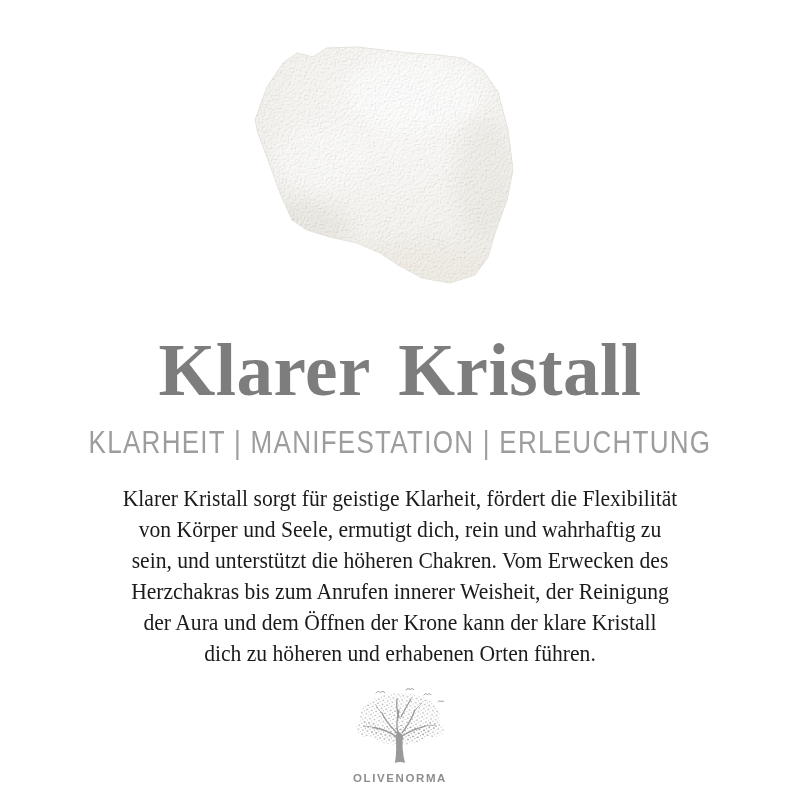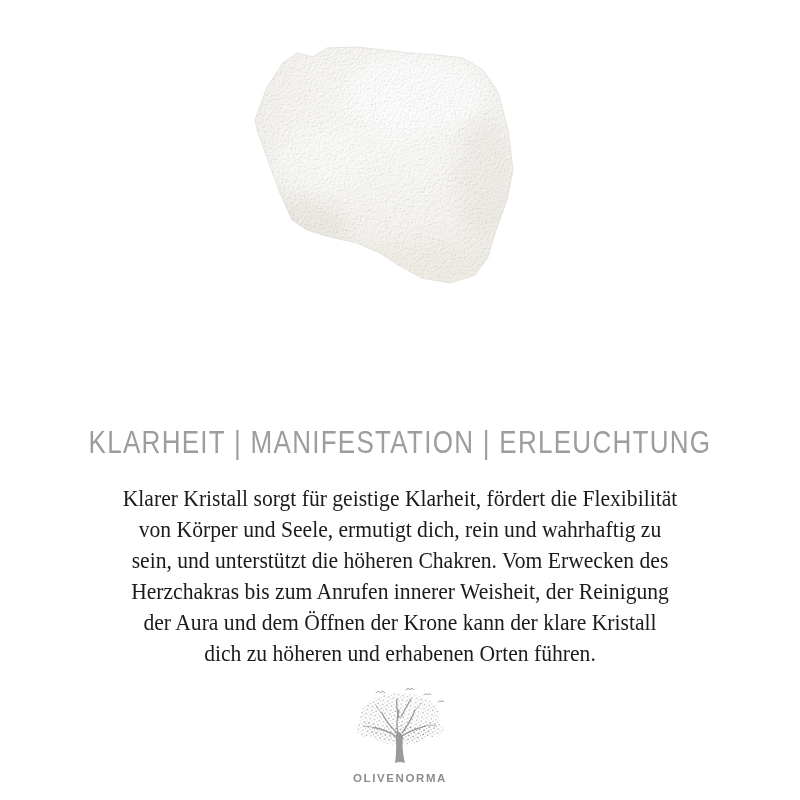--- a/index.html
+++ b/index.html
@@ -74,20 +74,21 @@
         <ellipse cx="95" cy="140" rx="48" ry="34" fill="#ffffff" opacity="0.45" filter="url(#soft)"></ellipse>
         <ellipse cx="70" cy="210" rx="55" ry="26" fill="#ddd9cc" opacity="0.55" filter="url(#soft)"></ellipse>
         <ellipse cx="260" cy="160" rx="30" ry="60" fill="#ded9cd" opacity="0.4" filter="url(#soft)"></ellipse>
         <ellipse cx="185" cy="248" rx="75" ry="22" fill="#e9e5d6" opacity="0.6" filter="url(#soft)"></ellipse>
       </g>
 
       <path d="M30,102 L42,69 L58,45 L72,35 L88,39 L102,30 L132,29 L158,32 L185,35 L212,37 L238,40 L258,52 L273,74 L283,112 L288,152 L282,182 L270,215 L263,239 L250,257 L225,265 L197,260 L173,247 L155,235 L132,225 L105,219 L82,212 L67,202 L55,175 L43,142 L33,115 Z" fill="#ffffff" filter="url(#rockTex)" opacity="0.32"></path>
     </svg>
   </div>
 
+  <div class="title">Klarer Kristall</div>
 
   <div class="subtitle">KLARHEIT | MANIFESTATION | ERLEUCHTUNG</div>
 
   <div class="description">Klarer Kristall sorgt für geistige Klarheit, fördert die Flexibilität
 von Körper und Seele, ermutigt dich, rein und wahrhaftig zu
 sein, und unterstützt die höheren Chakren. Vom Erwecken des
 Herzchakras bis zum Anrufen innerer Weisheit, der Reinigung
 der Aura und dem Öffnen der Krone kann der klare Kristall
 dich zu höheren und erhabenen Orten führen.</div>
 

